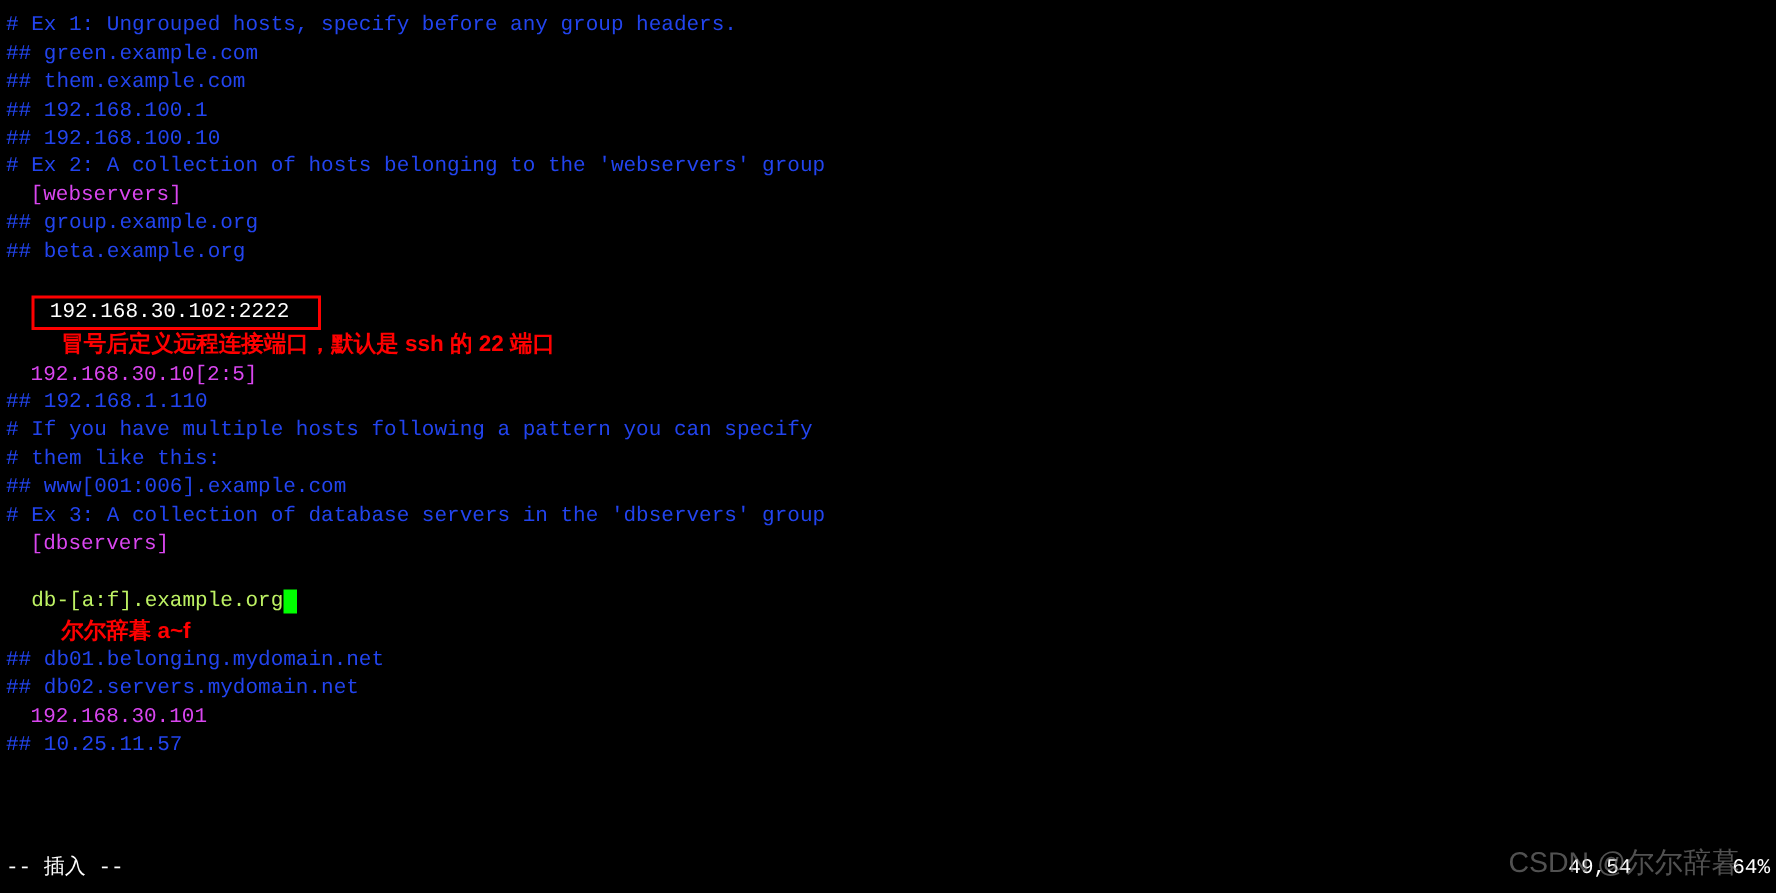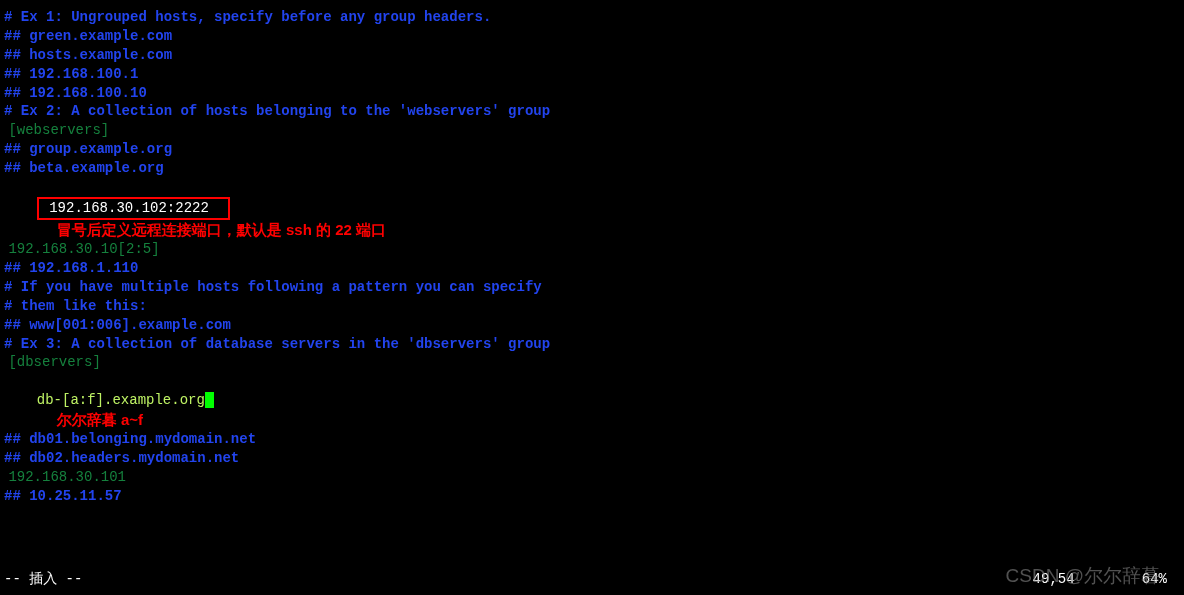--- a/index.html
+++ b/index.html
@@ -15,26 +15,25 @@
       width: 1184px;
       height: 595px;
       overflow: hidden;
       position: relative;
       padding-top: 8px;
     }
     .comment {
       color: #2244ee;
       white-space: pre;
       padding-left: 4px;
-      font-weight: bold;
     }
     .white-text {
-      color: #15803d;
+      color: #d946ef;
       white-space: pre;
-      padding-left: 0;
+      padding-left: 12px;
     }
     .highlighted-box {
       display: inline-block;
       border: 2px solid #ff0000;
       padding: 0 2px;
     }
     .annotation-red {
       color: #ff0000;
       font-family: "Microsoft YaHei", "SimHei", sans-serif;
       font-size: 15px;
@@ -47,48 +46,48 @@
       display: inline-block;
       background: #00ff00;
       width: 9px;
       height: 16px;
       vertical-align: text-bottom;
     }
     .status-bar {
       position: absolute;
       bottom: 6px;
       left: 0;
-      right: 13px;
+      right: 0;
       color: #fff;
       padding: 0 4px;
       display: flex;
       justify-content: space-between;
       white-space: pre;
     }
     .watermark {
       position: absolute;
       bottom: 6px;
       right: 24px;
       color: #888;
       font-family: "Microsoft YaHei", sans-serif;
       font-size: 19px;
       opacity: 0.6;
     }
     .row {
-      padding-left: 20px;
+      padding-left: 4px;
       white-space: pre;
     }
   </style>
 </head>
 <body>
 
 <div class="comment"># Ex 1: Ungrouped hosts, specify before any group headers.</div>
 <div class="comment"></div>
 <div class="comment">## green.example.com</div>
-<div class="comment">## hosts.example.com</div>
+<div class="comment">## them.example.com</div>
 <div class="comment">## 192.168.100.1</div>
 <div class="comment">## 192.168.100.10</div>
 <div class="comment"></div>
 <div class="comment"># Ex 2: A collection of hosts belonging to the 'webservers' group</div>
 <div class="comment"></div>
 <div class="white-text"> [webservers]</div>
 <div class="comment">## group.example.org</div>
 <div class="comment">## beta.example.org</div>
 <div class="row">
   <span class="highlighted-box"><span style="color:#fff"> 192.168.30.102:2222  </span></span>
@@ -103,21 +102,21 @@
 <div class="comment">## www[001:006].example.com</div>
 <div class="comment"></div>
 <div class="comment"># Ex 3: A collection of database servers in the 'dbservers' group</div>
 <div class="comment"></div>
 <div class="white-text"> [dbservers]</div>
 <div class="row">
   <span style="color:#bef264">db-[a:f].example.org</span><span class="cursor"></span>
   <span class="annotation-red">尔尔辞暮 a~f</span>
 </div>
 <div class="comment">## db01.belonging.mydomain.net</div>
-<div class="comment">## db02.headers.mydomain.net</div>
+<div class="comment">## db02.servers.mydomain.net</div>
 <div class="white-text"> 192.168.30.101</div>
 <div class="comment">## 10.25.11.57</div>
 
 <div class="status-bar">
   <span>-- 插入 --</span>
   <span>49,54        64%</span>
 </div>
 
 <div class="watermark">CSDN @尔尔辞暮</div>
 

